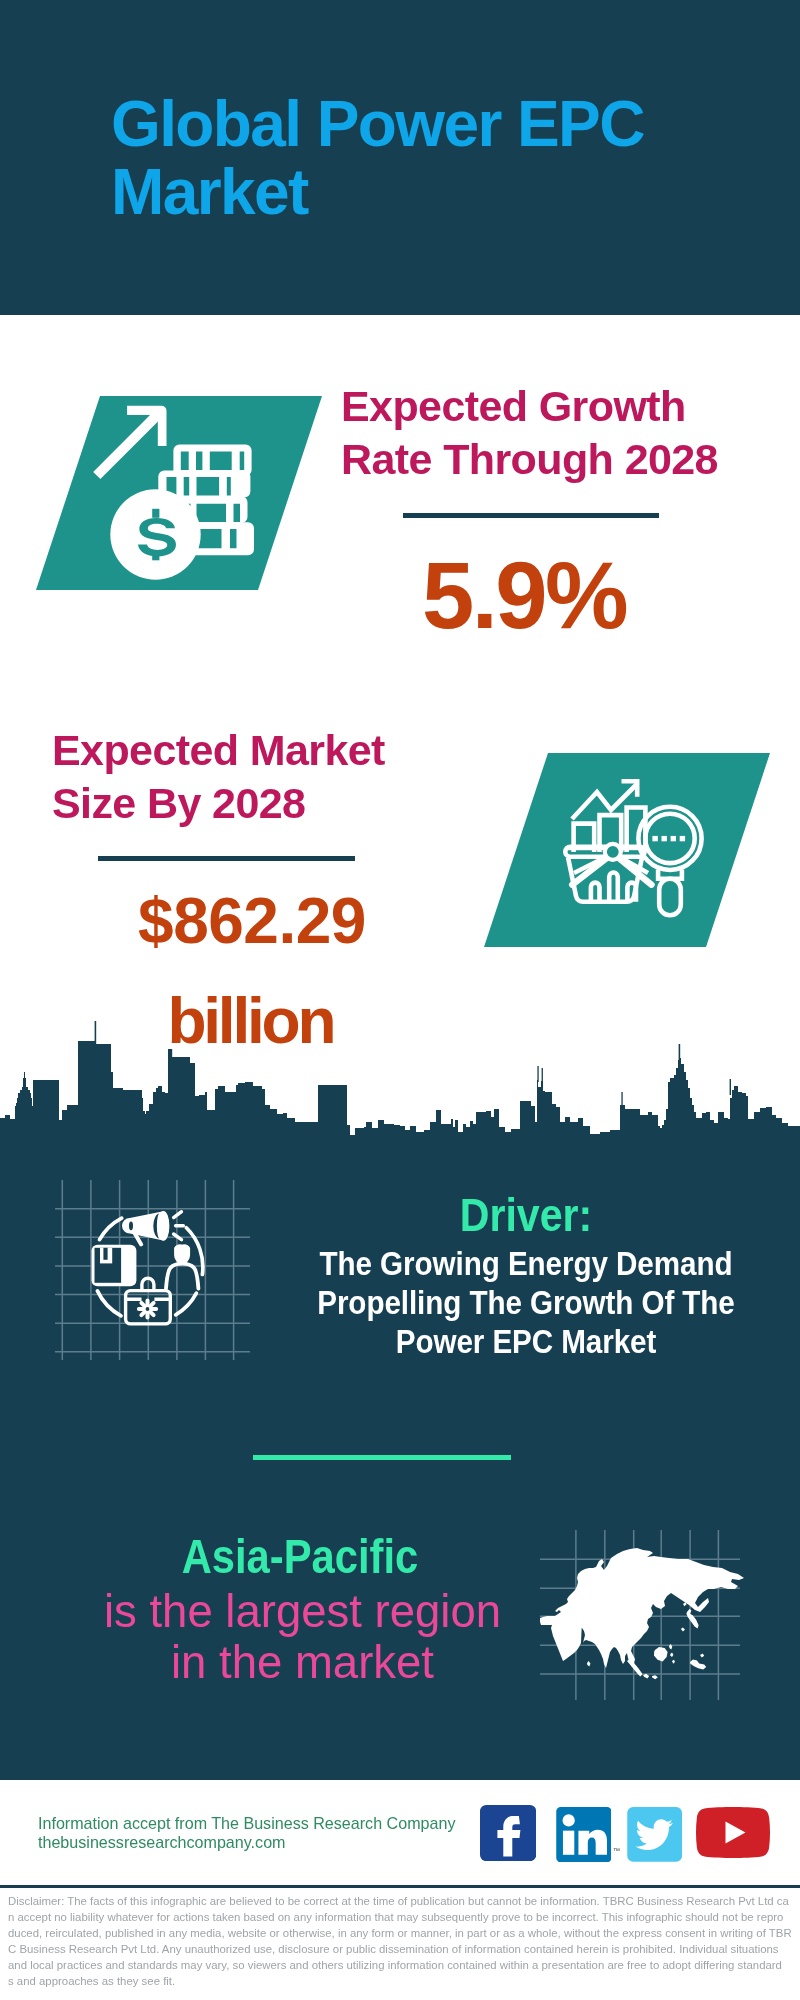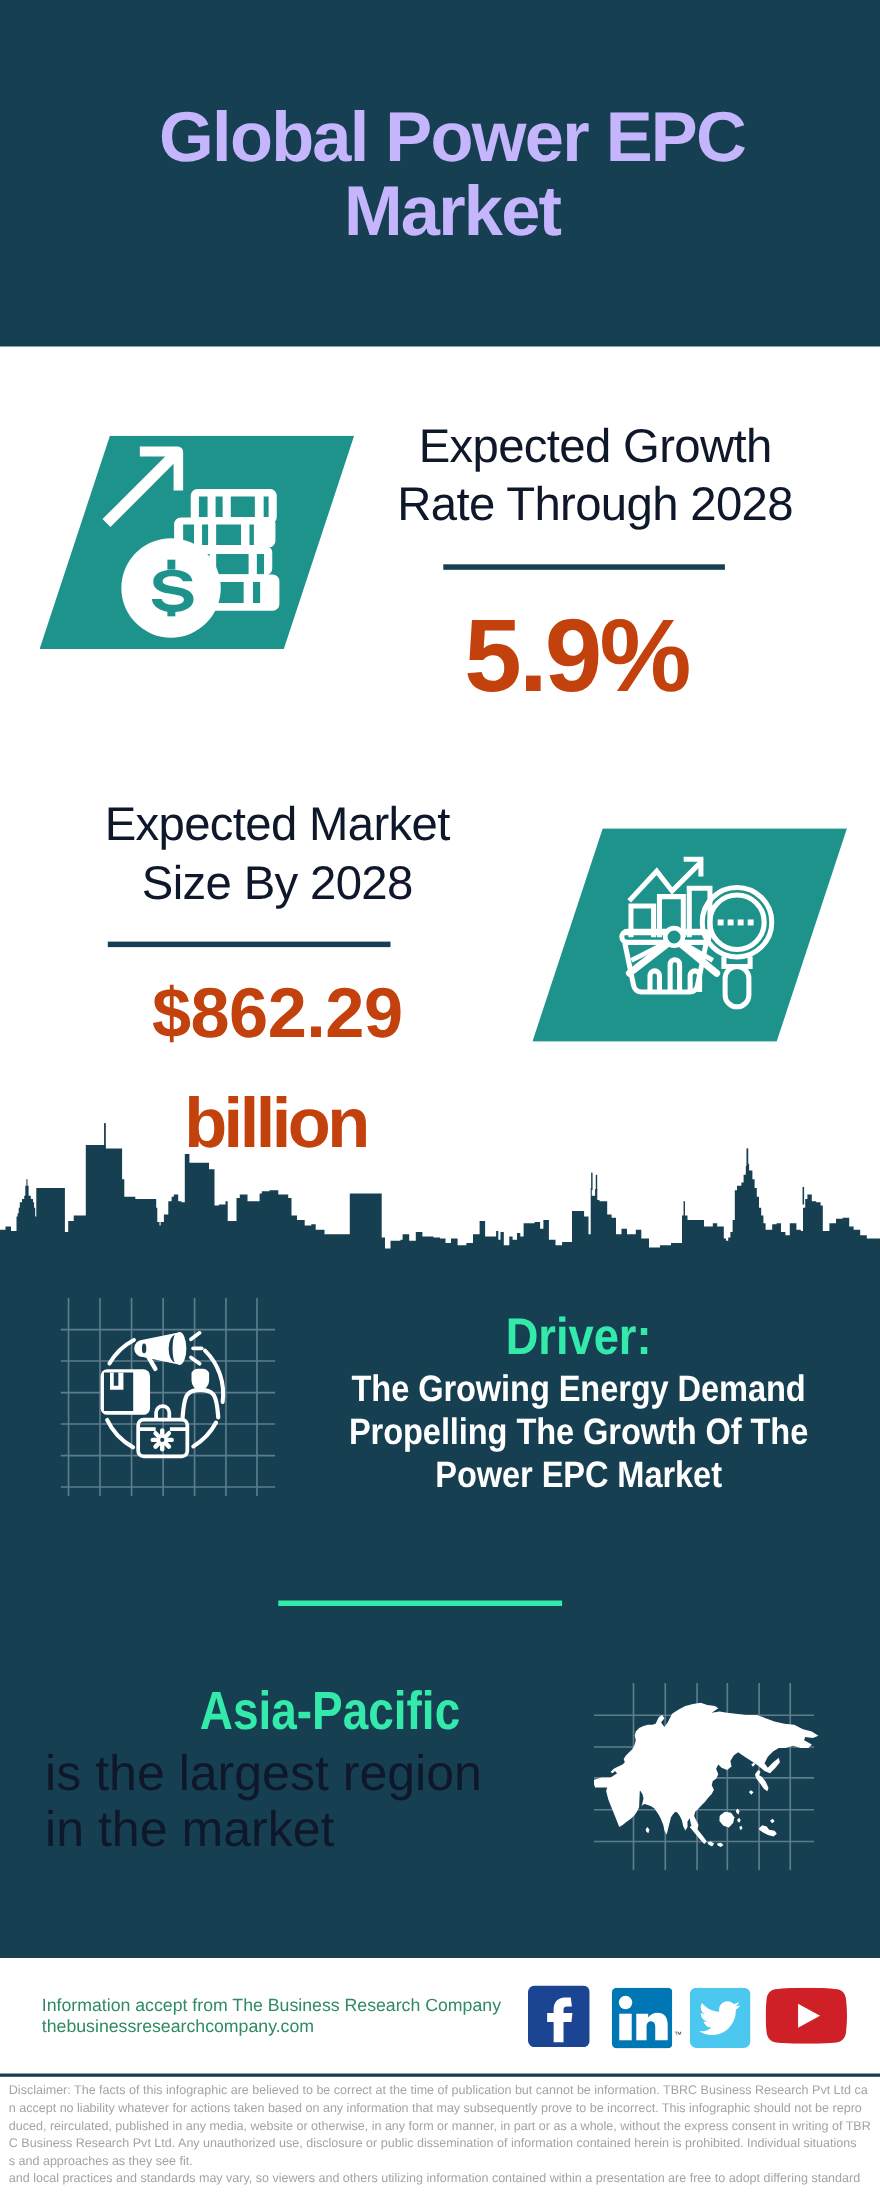--- a/index.html
+++ b/index.html
@@ -3,28 +3,28 @@
 <meta charset="utf-8">
 <title>Global Power EPC Market</title>
 <style>
   html,body{margin:0;padding:0;}
   body{width:800px;height:2000px;background:#ffffff;
        font-family:"Liberation Sans",sans-serif;overflow:hidden;}
   .page{position:relative;width:800px;height:2000px;overflow:hidden;background:#fff;}
 
   
   .header{position:absolute;left:0;top:0;width:800px;height:315px;background:#164052;}
-  .header-title{position:absolute;left:111px;top:90px;width:600px;text-align:center;
-     color:#c4b5fd;font-size:64px;font-weight:bold;line-height:68px;letter-spacing:-1.6px;}
+  .header-title{position:absolute;left:111px;top:90px;width:600px;text-align:left;
+     color:#0ea5e9;font-size:64px;font-weight:bold;line-height:68px;letter-spacing:-1.6px;}
 
   
   .para{position:absolute;background:#1d938b;
         clip-path:polygon(64px 0, 100% 0, calc(100% - 64px) 100%, 0 100%);}
-  .stat-head{position:absolute;color:#0f172a;font-size:43px;font-weight:normal;
-             line-height:53px;text-align:center;letter-spacing:-0.6px;}
+  .stat-head{position:absolute;color:#be185d;font-size:43px;font-weight:bold;
+             line-height:53px;letter-spacing:-0.6px;}
   .rule{position:absolute;height:4.5px;background:#164052;}
   .stat-val{position:absolute;color:#c2410c;font-weight:bold;text-align:center;}
   .icon-svg{position:absolute;left:0;top:0;width:800px;height:2000px;overflow:visible;
             pointer-events:none;}
 
   .dark-band{position:absolute;left:0;top:1155px;width:800px;height:625px;background:#164052;}
   .skyline{position:absolute;left:0;top:1020px;width:800px;height:140px;}
 
   
   .driver-label{position:absolute;left:321px;top:1191px;width:410px;text-align:center;
@@ -32,22 +32,22 @@
      transform:scaleX(0.875);transform-origin:50% 0;}
   .driver-text{position:absolute;left:286px;top:1244px;width:480px;text-align:center;
      color:#ffffff;font-size:33.5px;font-weight:bold;line-height:39px;letter-spacing:-0.1px;
      transform:scaleX(0.885);transform-origin:50% 0;}
   .grid-svg{position:absolute;left:55px;top:1180px;width:195px;height:180px;}
   .mid-rule{position:absolute;left:253px;top:1455px;width:258px;height:5px;background:#33eaab;}
   
   .region-name{position:absolute;left:80px;top:1532px;width:440px;text-align:center;
      color:#33eaab;font-size:49px;font-weight:bold;line-height:49px;letter-spacing:0px;
      transform:scaleX(0.852);transform-origin:50% 0;}
-  .region-text{position:absolute;left:41px;top:1586px;width:523px;
-     color:#0f172a;font-size:45.5px;font-weight:normal;line-height:51.4px;letter-spacing:0px;}
+  .region-text{position:absolute;left:41px;top:1586px;width:523px;text-align:center;
+     color:#ec4899;font-size:45.5px;font-weight:normal;line-height:51.4px;letter-spacing:0px;}
 
   .map-grid{position:absolute;left:540px;top:1530px;width:200px;height:170px;}
   .map-svg{position:absolute;left:0;top:0;width:800px;height:2000px;}
 
   
   .source-line{position:absolute;left:38px;top:1814px;color:#2e8b62;
        font-size:16.1px;line-height:19.4px;letter-spacing:0px;white-space:nowrap;}
   .footer-rule{position:absolute;left:0;top:1885px;width:800px;height:2.5px;background:#164052;}
   .disclaimer{position:absolute;left:8px;top:1893px;width:790px;color:#a0a4a8;
        font-size:11.4px;line-height:16.1px;white-space:nowrap;}
@@ -190,22 +190,22 @@
              C0.3 35.7 0 30.7 0 25.5 C0 20.3 0.3 15.3 0.9 10.5 C1.5 5.7 4 2.3 8.5 1.5 Z" fill="#ce2026"></path>
     <path d="M29.5 14.5 L49.5 25.5 L29.5 36.5 Z" fill="#ffffff"></path>
   </svg>
 
   <div class="footer-rule"></div>
   <div class="disclaimer">
     <div>Disclaimer: The facts of this infographic are believed to be correct at the time of publication but cannot be information. TBRC Business Research Pvt Ltd ca</div>
     <div>n accept no liability whatever for actions taken based on any information that may subsequently prove to be incorrect. This infographic should not be repro</div>
     <div>duced, reirculated, published in any media, website or otherwise, in any form or manner, in part or as a whole, without the express consent in writing of TBR</div>
     <div>C Business Research Pvt Ltd. Any unauthorized use, disclosure or public dissemination of information contained herein is prohibited. Individual situations</div>
+    <div>and local practices and standards may vary, so viewers and others utilizing information contained within a presentation are free to adopt differing standard</div>
     <div>s and approaches as they see fit.</div>
-    <div>and local practices and standards may vary, so viewers and others utilizing information contained within a presentation are free to adopt differing standard</div>
   </div>
 
   <svg class="icon-svg" viewBox="0 0 800 2000" xmlns="http://www.w3.org/2000/svg">
 
     <g fill="#ffffff">
 
       <path d="M127.1 405.8 H161.5 a5 5 0 0 1 5 5 V445.9 H157.8 V415.0 H127.1 Z"></path>
 
       <path d="M157.0 408.1 L164.2 415.3 L100.4 479.1 L93.2 471.9 Z"></path>
 

